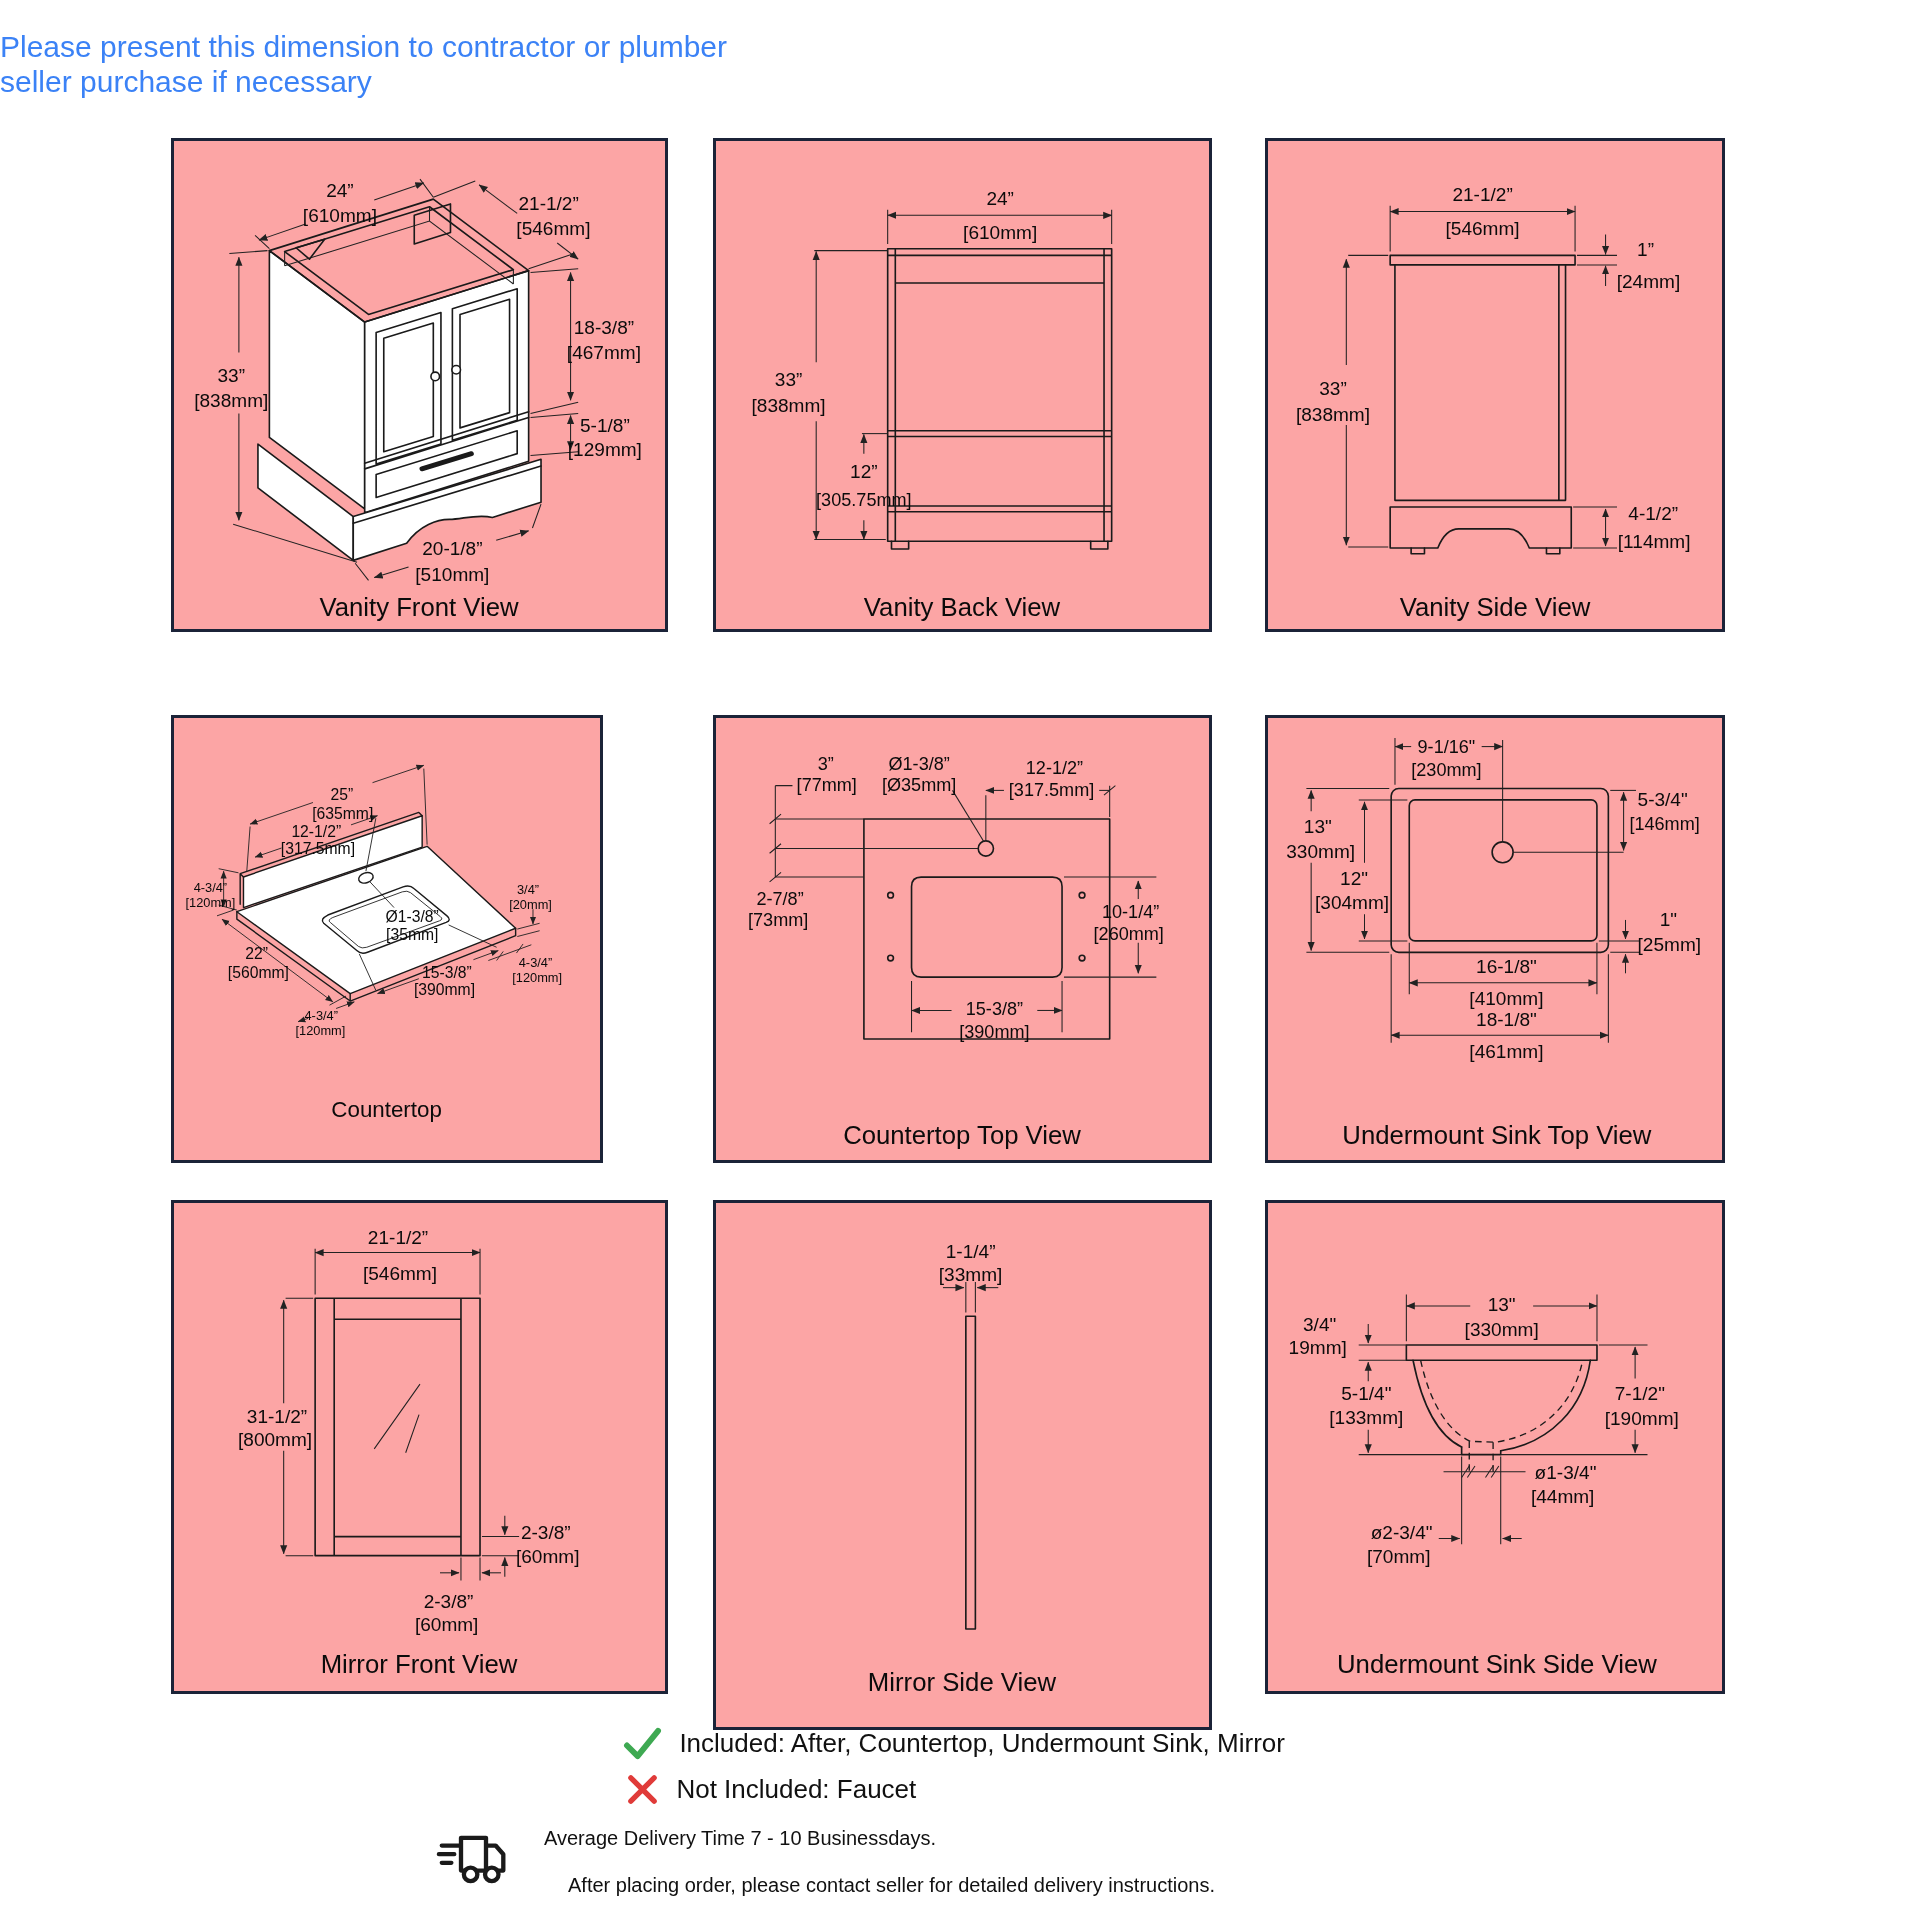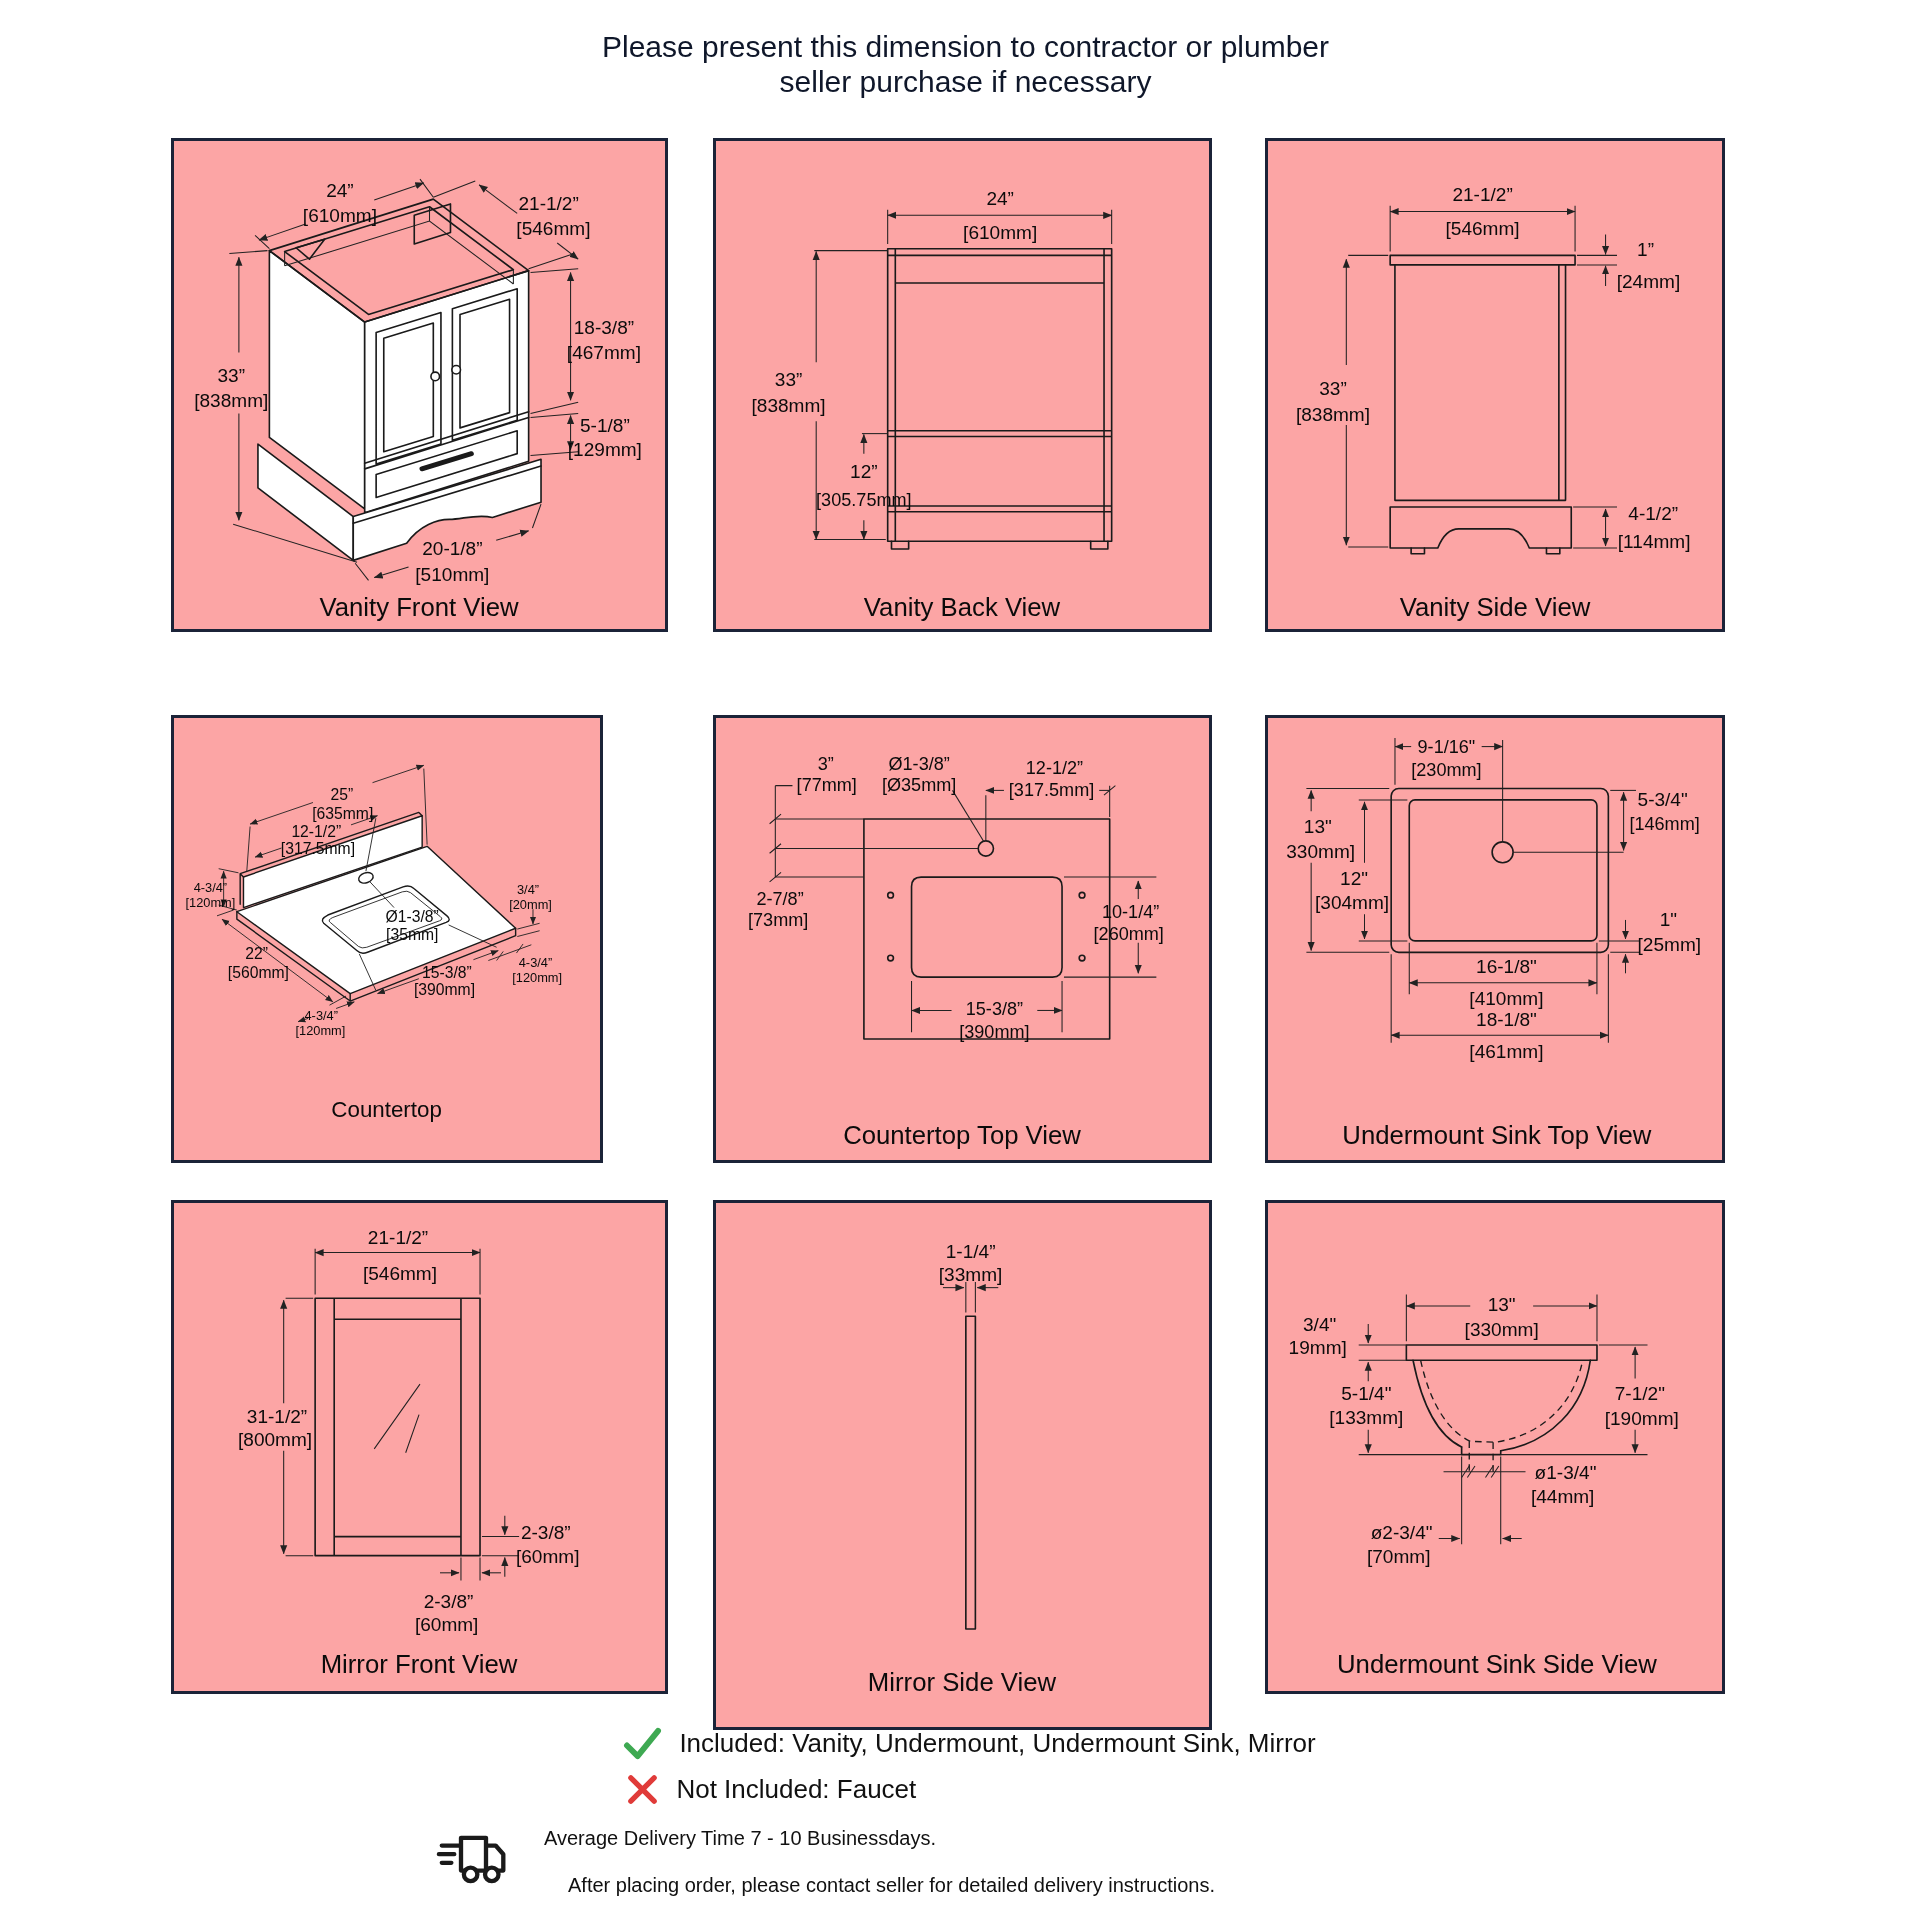--- a/index.html
+++ b/index.html
@@ -1,18 +1,18 @@
 <!DOCTYPE html>
 <html><head>
 <meta charset="utf-8">
 <style>
   html,body{margin:0;padding:0;}
   body{width:1931px;height:1931px;background:#fff;position:relative;
        font-family:"Liberation Sans",sans-serif;color:#111;}
-  .hdr{position:absolute;left:0;width:1931px;text-align:center;font-size:30px;color:#0f172a;}
+  .hdr{position:absolute;left:0;width:1931px;text-align:left;font-size:30px;color:#3b82f6;}
   .panel{position:absolute;border:3.9px solid #1b2338;background:#fca5a5;box-sizing:border-box;}
   .panel svg{display:block;width:100%;height:100%;}
   .ln{stroke:#1a1a1a;stroke-width:1.7;fill:none;stroke-linejoin:round;stroke-linecap:round;}
   .f{fill:#fff;}
   .dm{stroke:#222;stroke-width:1.1;fill:none;}
   .dsh{stroke:#1a1a1a;stroke-width:1.4;fill:none;stroke-dasharray:7 5;}
   text{fill:#0b0b0b;}
   .d{font-size:20px;text-anchor:middle;dominant-baseline:central;}
   .d9{font-size:19px;text-anchor:middle;dominant-baseline:central;}
   .ds{font-size:15.5px;text-anchor:middle;dominant-baseline:central;}
@@ -370,21 +370,21 @@
     <text class="d" x="137" y="371">[70mm]</text>
   </g>
   <text class="cap" x="240" y="484">Undermount Sink Side View</text>
 </svg>
 </div>
 
 <div class="frow" style="left:623px;top:1726px">
   <svg width="39" height="35" viewBox="0 0 40 36">
     <path d="M4,20 L15,31 L36,5" stroke="#3ea952" stroke-width="6" fill="none" stroke-linecap="round" stroke-linejoin="round"></path>
   </svg>
-  <span>Included: Vanity, Undermount, Undermount Sink, Mirror</span>
+  <span>Included: After, Countertop, Undermount Sink, Mirror</span>
 </div>
 
 <div class="frow" style="left:626px;top:1773px">
   <svg width="33" height="33" viewBox="0 0 34 34">
     <path d="M5,5 L29,29 M29,5 L5,29" stroke="#e03b39" stroke-width="5.5" fill="none" stroke-linecap="round"></path>
   </svg>
   <span>Not Included: Faucet</span>
 </div>
 
 <svg style="position:absolute;left:436px;top:1828px" width="75" height="62" viewBox="0 0 78 64">

